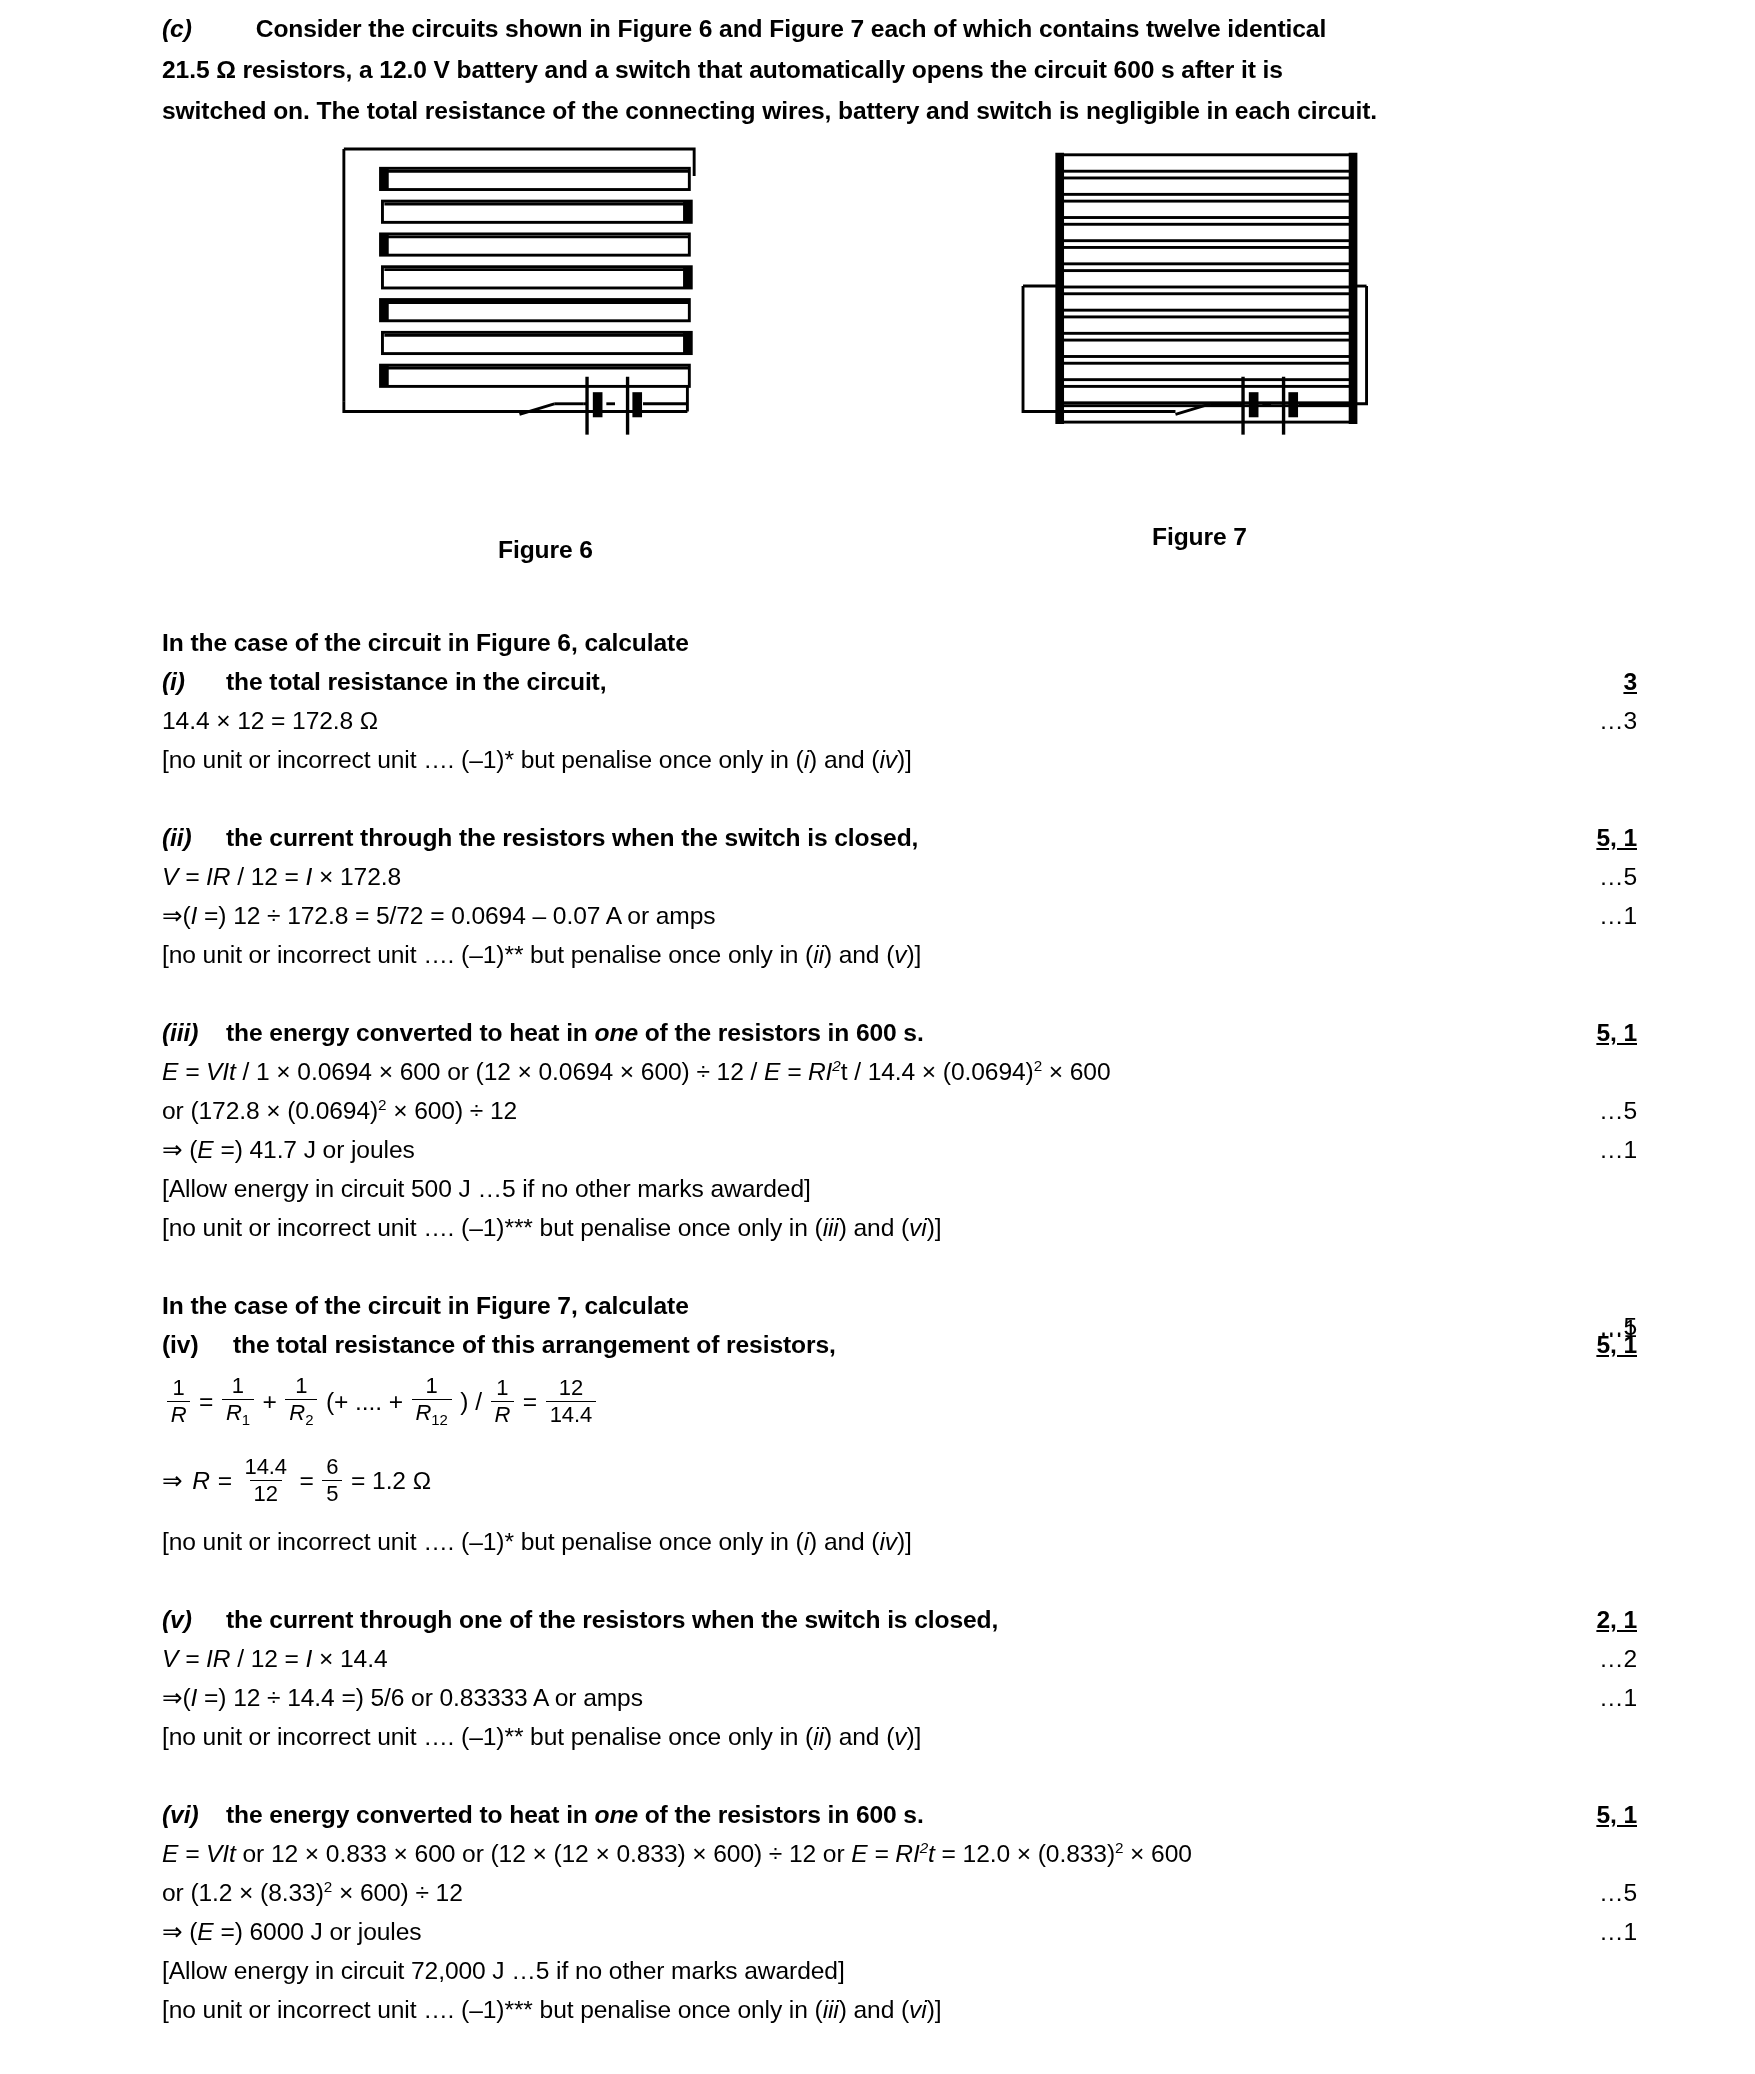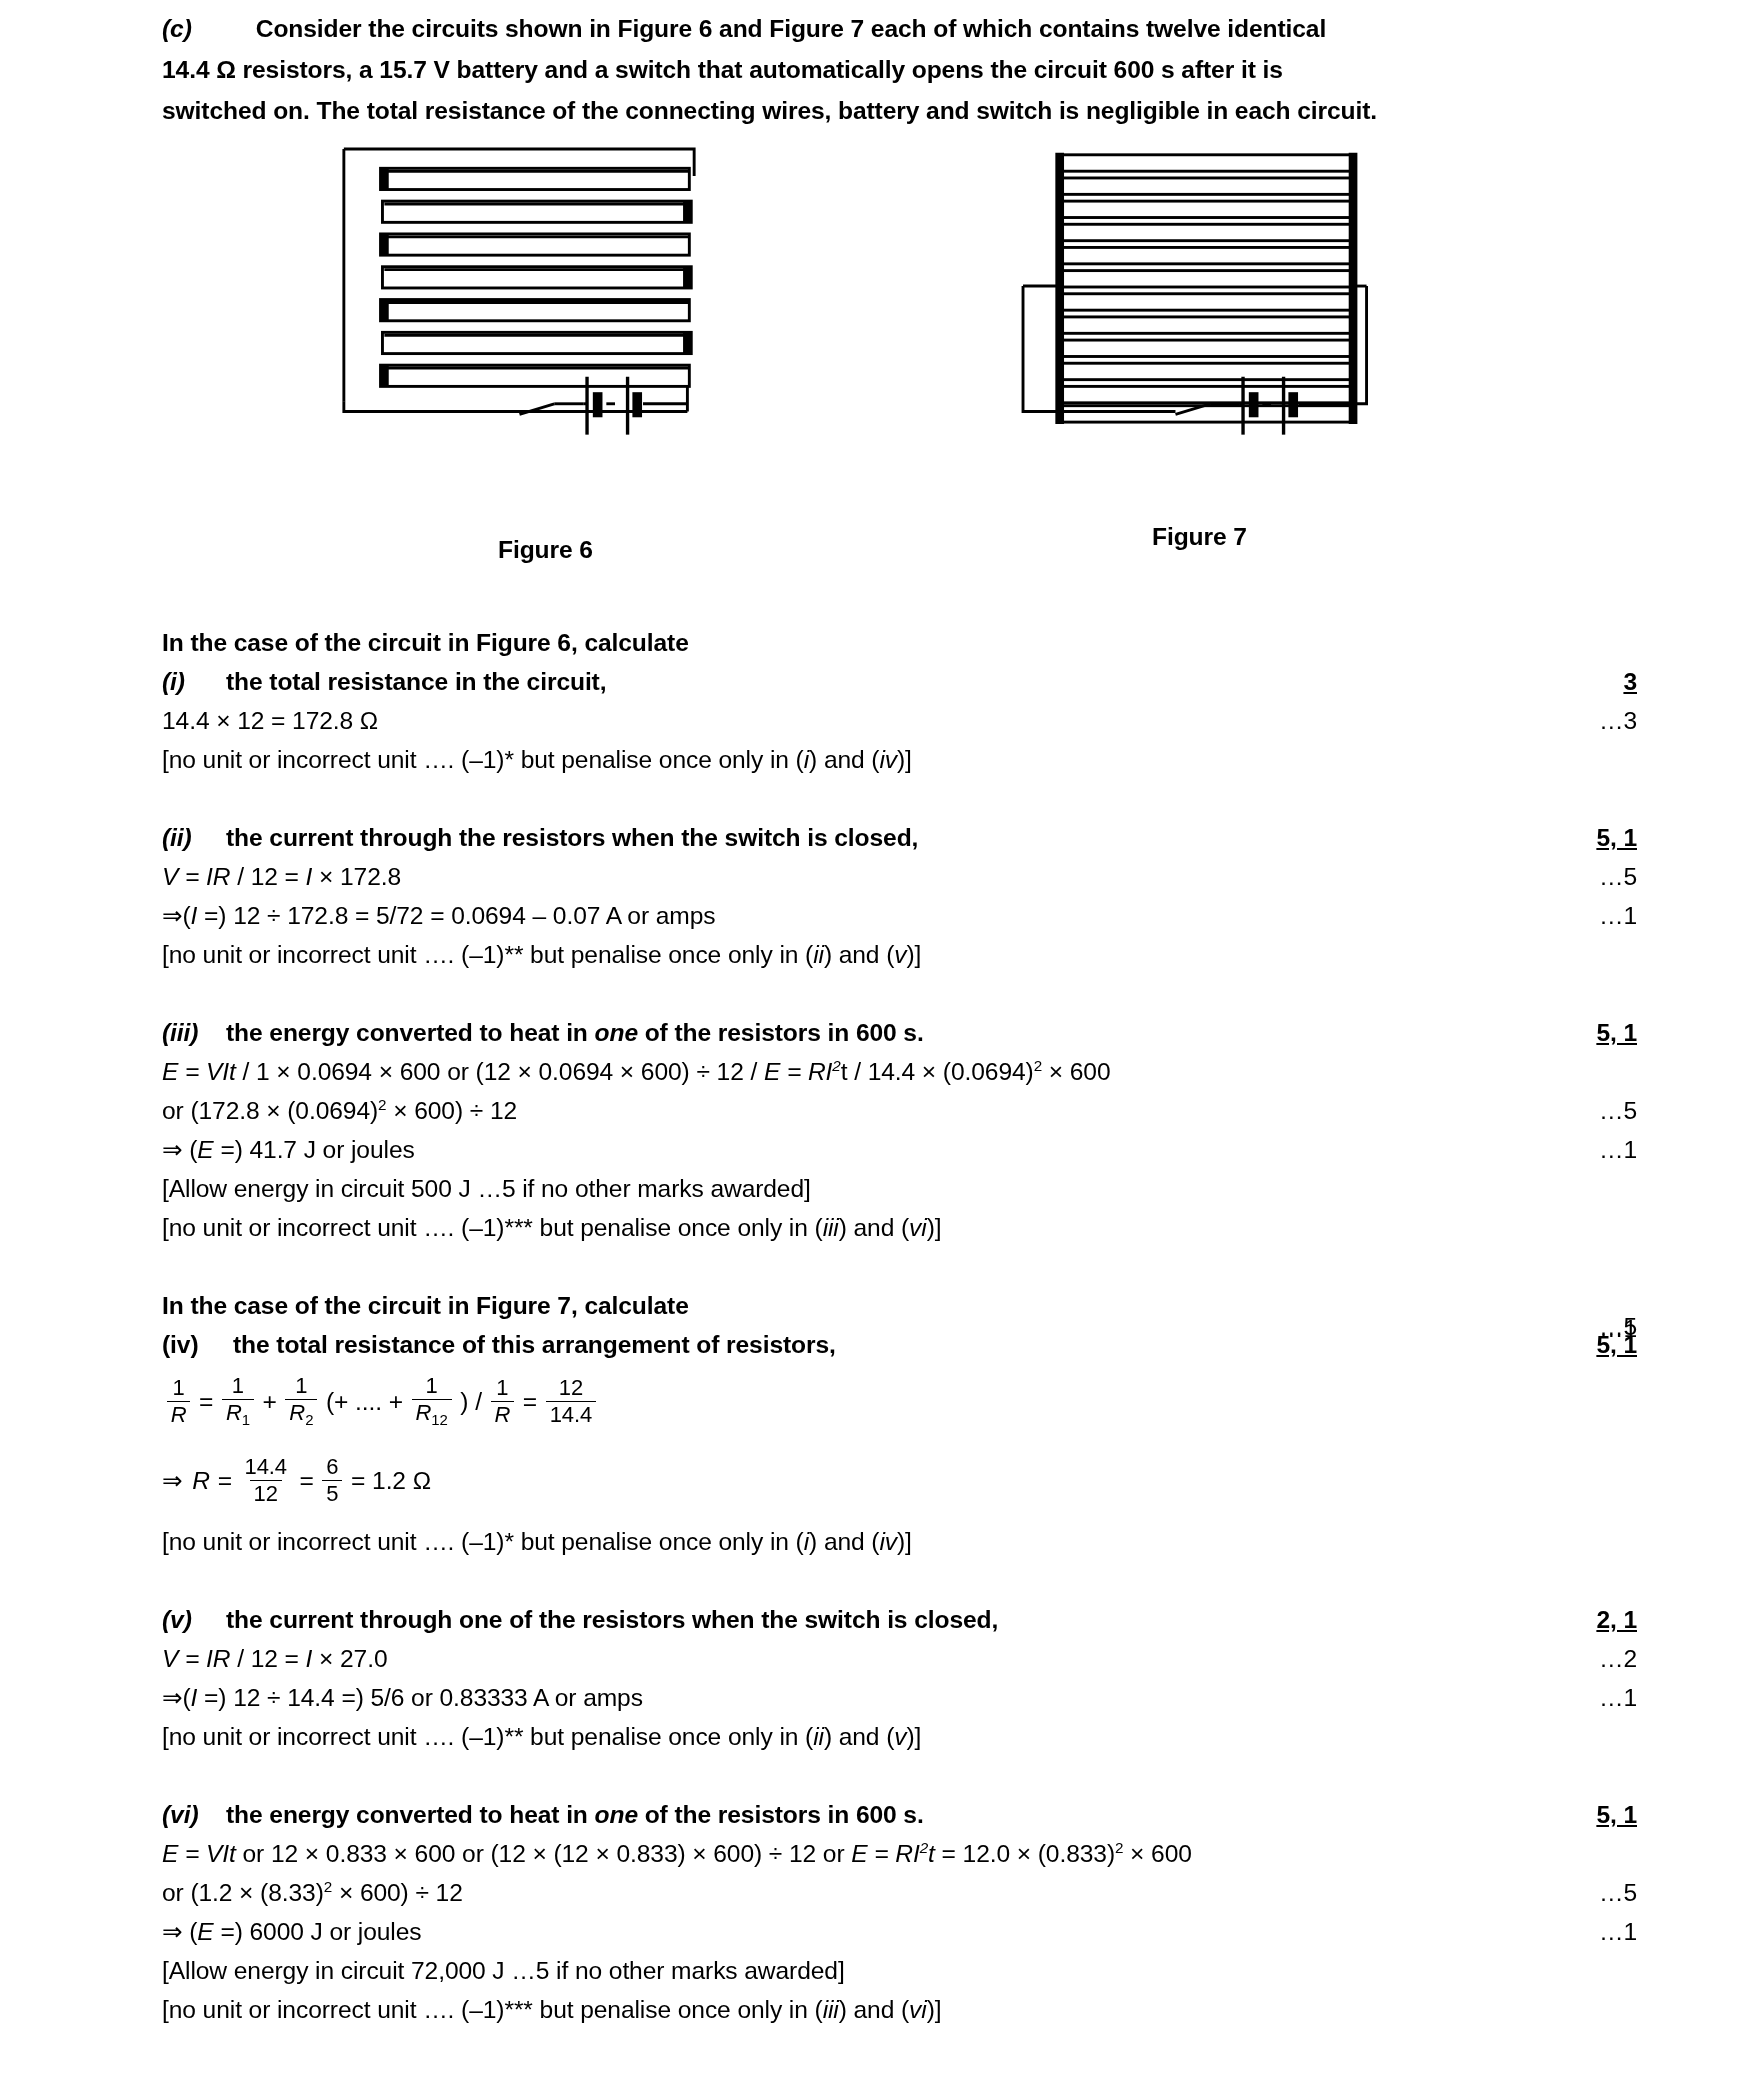--- a/index.html
+++ b/index.html
@@ -118,21 +118,21 @@
   .op { margin: 0 3.9px; font-size: 24.6px; }
   .arrow { font-size: 24.6px; margin-right: 5.8px; }
 </style>
 </head>
 <body>
 
 <div class="page">
 
   <div class="intro">
     <span class="lbl">(c)</span><span class="ind"></span><span>Consider the circuits shown in Figure 6 and Figure 7 each of which contains twelve identical</span><br>
-    <span>14.4 Ω resistors, a 15.7 V battery and a switch that automatically opens the circuit 600 s after it is</span><br>
+    <span>21.5 Ω resistors, a 12.0 V battery and a switch that automatically opens the circuit 600 s after it is</span><br>
     <span>switched on.  The total resistance of the connecting wires, battery and switch is negligible in each circuit.</span>
   </div>
 
   <div class="figures">
 
     <svg class="circuit" id="fig6-svg" width="386" height="367" viewBox="0 0 400 380">
       <g fill="none" stroke="#000" stroke-width="3">
 
         <path d="M 4 4 L 367 4 L 367 32"></path>
         <path d="M 4 4 L 4 266"></path>
@@ -350,21 +350,21 @@
     </div>
 
     <div class="spacer"></div>
 
     <div class="grp">
       <div class="ln q">
         <span class="rn">(v)</span><span>the current through one of the resistors when the switch is closed,</span>
         <span class="mark bold" style="top:0">2, 1</span>
       </div>
       <div class="ln">
-        <span class="it">V = IR</span><span> / 12 = </span><span class="it">I</span><span> × 27.0</span>
+        <span class="it">V = IR</span><span> / 12 = </span><span class="it">I</span><span> × 14.4</span>
         <span class="mark" style="top:0">…2</span>
       </div>
       <div class="ln">
         <span>⇒(</span><span class="it">I</span><span> =) 12 ÷ 14.4 =) 5/6 or 0.83333 A or amps</span>
         <span class="mark" style="top:0">…1</span>
       </div>
       <div class="ln"><span>[no unit or incorrect unit …. (–1)** but penalise once only in (</span><span class="it">ii</span><span>) and (</span><span class="it">v</span><span>)]</span></div>
     </div>
 
     <div class="spacer"></div>

